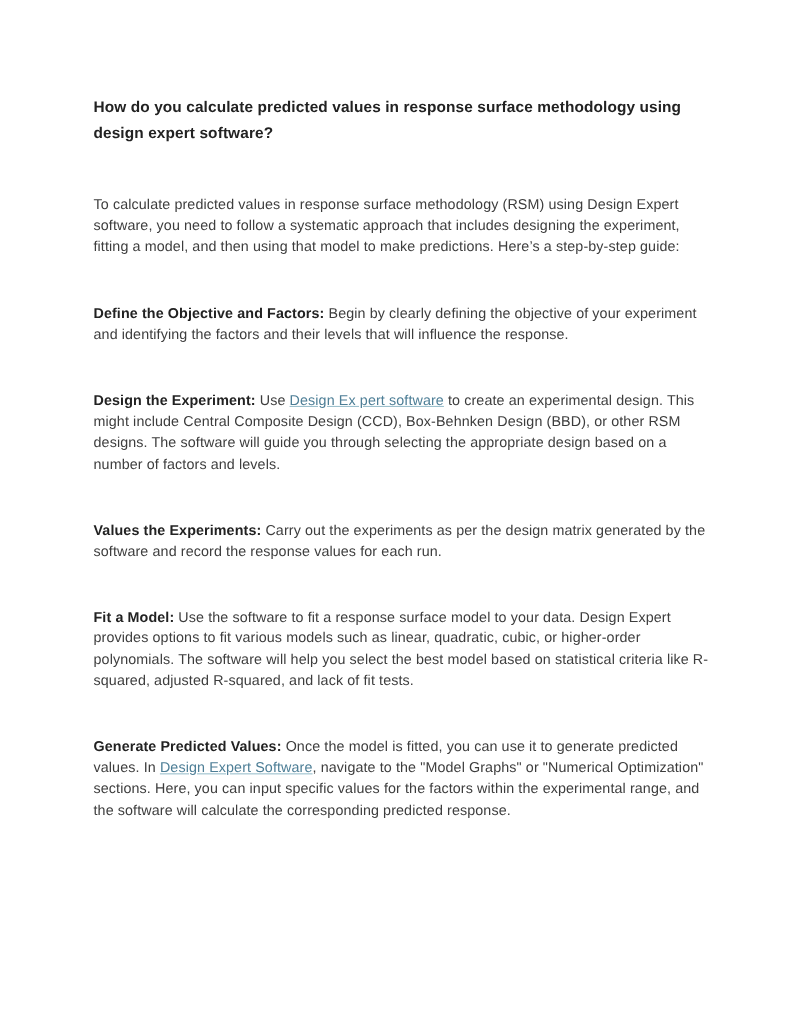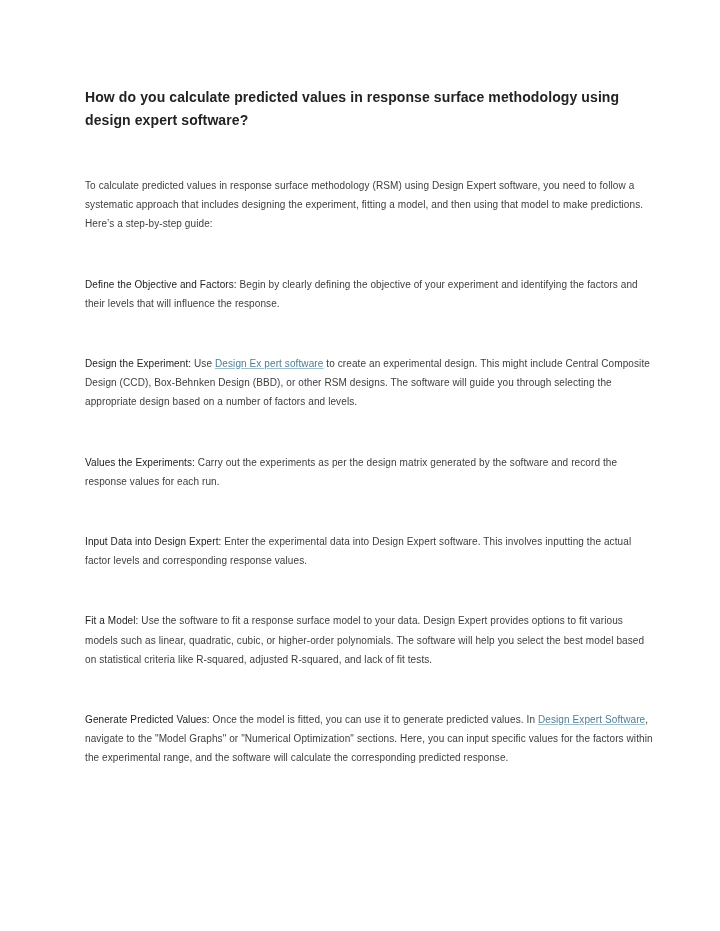--- a/index.html
+++ b/index.html
@@ -24,29 +24,29 @@
   }
   .doc-title {
     font-size: 14px;
     font-weight: bold;
     color: var(--title-color, #222222);
     line-height: 23px;
     letter-spacing: 0.1px;
     margin: 0 0 44px 0;
   }
   .para {
-    font-size: 10px;
+    font-size: 13px;
     color: var(--text-color, #3d3d3d);
     line-height: 19.2px;
     letter-spacing: 0.1px;
     margin: 0 0 41px 0;
   }
   .para:last-child { margin-bottom: 0; }
   .run-bold {
-    font-weight: normal;
+    font-weight: bold;
     color: var(--title-color, #222222);
   }
   .run-normal { font-weight: normal; }
   a.run-link {
     color: var(--link-color, #4d7e96);
     text-decoration: underline;
     text-decoration-color: var(--link-underline, #8fb3c2);
     cursor: pointer;
   }
 </style>
@@ -54,18 +54,17 @@
 <body>
 
 <div class="page">
   <div class="content">
     <h1 class="doc-title">How do you calculate predicted values in response surface methodology using design expert software?</h1>
     <div id="paragraphs">
         <p class="para"><span class="run-normal">To calculate predicted values in response surface methodology (RSM) using Design Expert software, you need to follow a systematic approach that includes designing the experiment, fitting a model, and then using that model to make predictions. Here’s a step-by-step guide:</span></p>
         <p class="para"><span class="run-bold">Define the Objective and Factors:</span><span class="run-normal"> Begin by clearly defining the objective of your experiment and identifying the factors and their levels that will influence the response.</span></p>
         <p class="para"><span class="run-bold">Design the Experiment:</span><span class="run-normal"> Use </span><a class="run-link" href="#">Design Ex pert software</a><span class="run-normal"> to create an experimental design. This might include Central Composite Design (CCD), Box-Behnken Design (BBD), or other RSM designs. The software will guide you through selecting the appropriate design based on a number of factors and levels.</span></p>
         <p class="para"><span class="run-bold">Values the Experiments:</span><span class="run-normal"> Carry out the experiments as per the design matrix generated by the software and record the response values for each run.</span></p>
-        <p class="para"><span class="run-bold">Input Data into Design Expert:</span><span class="run-normal"> Enter the experimental data into Design Expert software. This involves inputting the actual factor levels and corresponding response values.</span></p>
         <p class="para"><span class="run-bold">Fit a Model:</span><span class="run-normal"> Use the software to fit a response surface model to your data. Design Expert provides options to fit various models such as linear, quadratic, cubic, or higher-order polynomials. The software will help you select the best model based on statistical criteria like R-squared, adjusted R-squared, and lack of fit tests.</span></p>
         <p class="para"><span class="run-bold">Generate Predicted Values:</span><span class="run-normal"> Once the model is fitted, you can use it to generate predicted values. In </span><a class="run-link" href="#">Design Expert Software</a><span class="run-normal">, navigate to the "Model Graphs" or "Numerical Optimization" sections. Here, you can input specific values for the factors within the experimental range, and the software will calculate the corresponding predicted response.</span></p>
       </div>
   </div>
 </div>
 
 </body></html>

